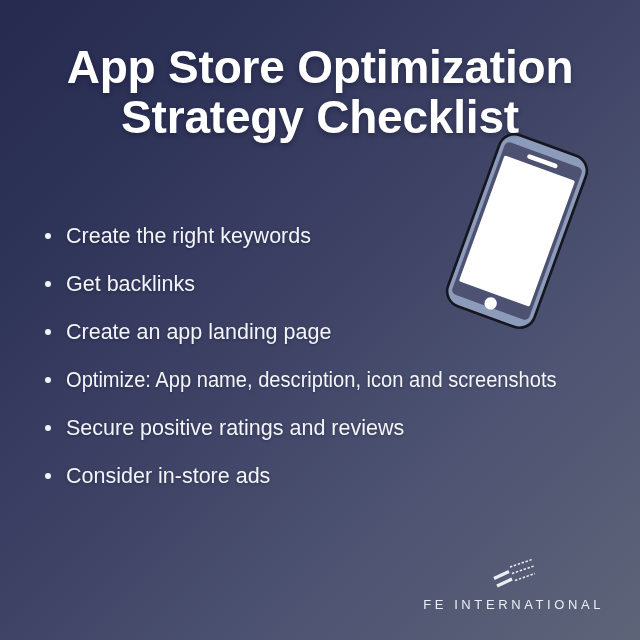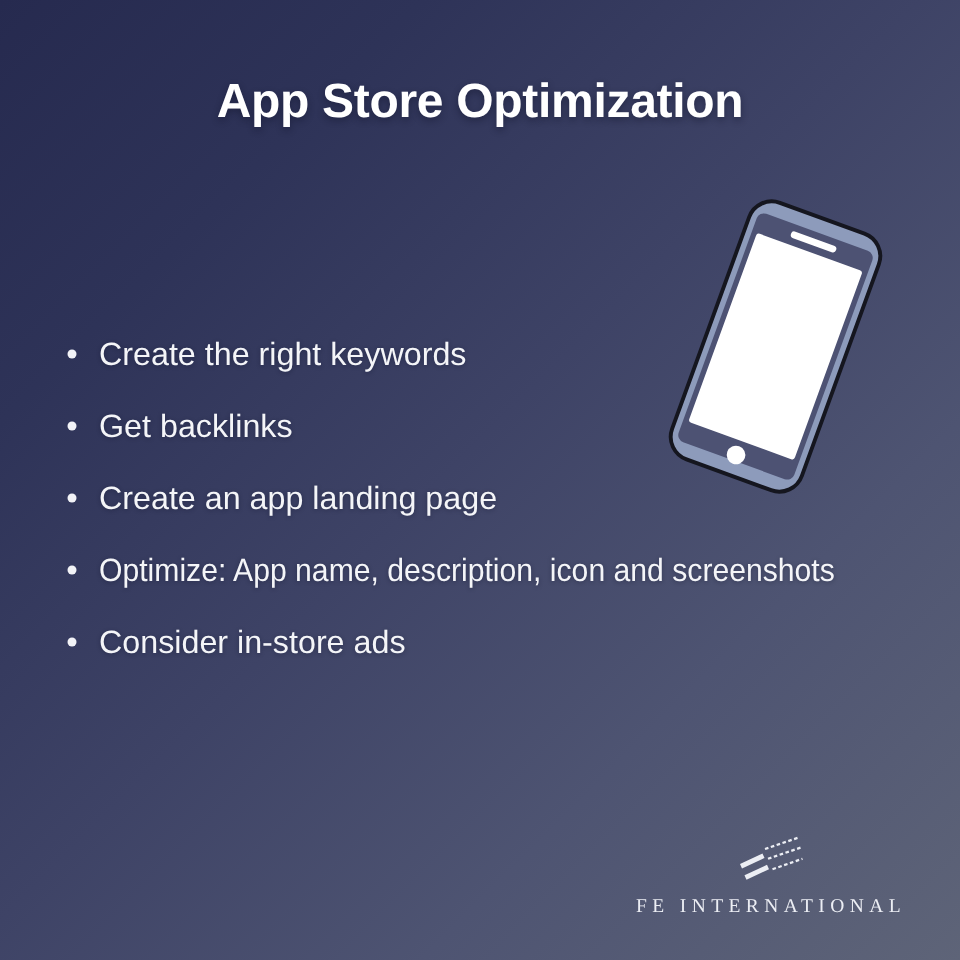--- a/index.html
+++ b/index.html
@@ -21,21 +21,21 @@
   #title-block {
     position: absolute;
     top: 42px;
     left: 0;
     width: 640px;
     text-align: center;
     z-index: 5;
   }
   .title-line {
     display: block;
-    font-size: 32px;
+    font-size: 46px;
     font-weight: bold;
     color: #ffffff;
     letter-spacing: -0.2px;
     line-height: 50px;
     text-shadow: 0 2px 5px rgba(15,18,40,0.45);
   }
 
   
   #checklist {
     position: absolute;
@@ -99,34 +99,35 @@
     text-align: center;
   }
   #logo-mark {
     display: block;
     margin: 0 auto 7px auto;
     width: 44px;
     height: 32px;
   }
   #logo-wordmark {
     display: block;
-    font-family: Liberation Serif, serif;
+    font-family: Liberation Sans, sans-serif;
     font-size: 13px;
     letter-spacing: 3.6px;
     color: #eceef4;
     white-space: nowrap;
   }
 </style>
 </head>
 <body>
 
 <div id="canvas">
 
   <div id="title-block">
     <span class="title-line">App Store Optimization</span>
+    <span class="title-line">Strategy Checklist</span>
   </div>
 
   <div id="phone-illustration">
     <svg width="180" height="210" viewBox="0 0 180 210" xmlns="http://www.w3.org/2000/svg">
       <g transform="rotate(20 90 105)">
 
         <rect x="44" y="14" width="92" height="182" rx="16" ry="16" fill="#8d9bbb" stroke="#15161f" stroke-width="2.6"></rect>
 
         <rect x="49" y="24" width="82" height="162" rx="5" ry="5" fill="#4d5273"></rect>
 
@@ -151,20 +152,24 @@
     <li>
       <span class="bullet-dot"></span>
       <span class="item-text">Create an app landing page</span>
     </li>
     <li>
       <span class="bullet-dot"></span>
       <span class="item-text condensed">Optimize: App name, description, icon and screenshots</span>
     </li>
     <li>
       <span class="bullet-dot"></span>
+      <span class="item-text">Secure positive ratings and reviews</span>
+    </li>
+    <li>
+      <span class="bullet-dot"></span>
       <span class="item-text">Consider in-store ads</span>
     </li>
   </ul>
 
   <div id="logo-block">
     <svg id="logo-mark" viewBox="0 0 44 32" xmlns="http://www.w3.org/2000/svg">
       <g stroke="#eceef4" stroke-linecap="butt">
 
         <line x1="2" y1="20.5" x2="17" y2="13.5" stroke-width="3.2"></line>
         <line x1="5" y1="28" x2="20" y2="21" stroke-width="3.2"></line>

